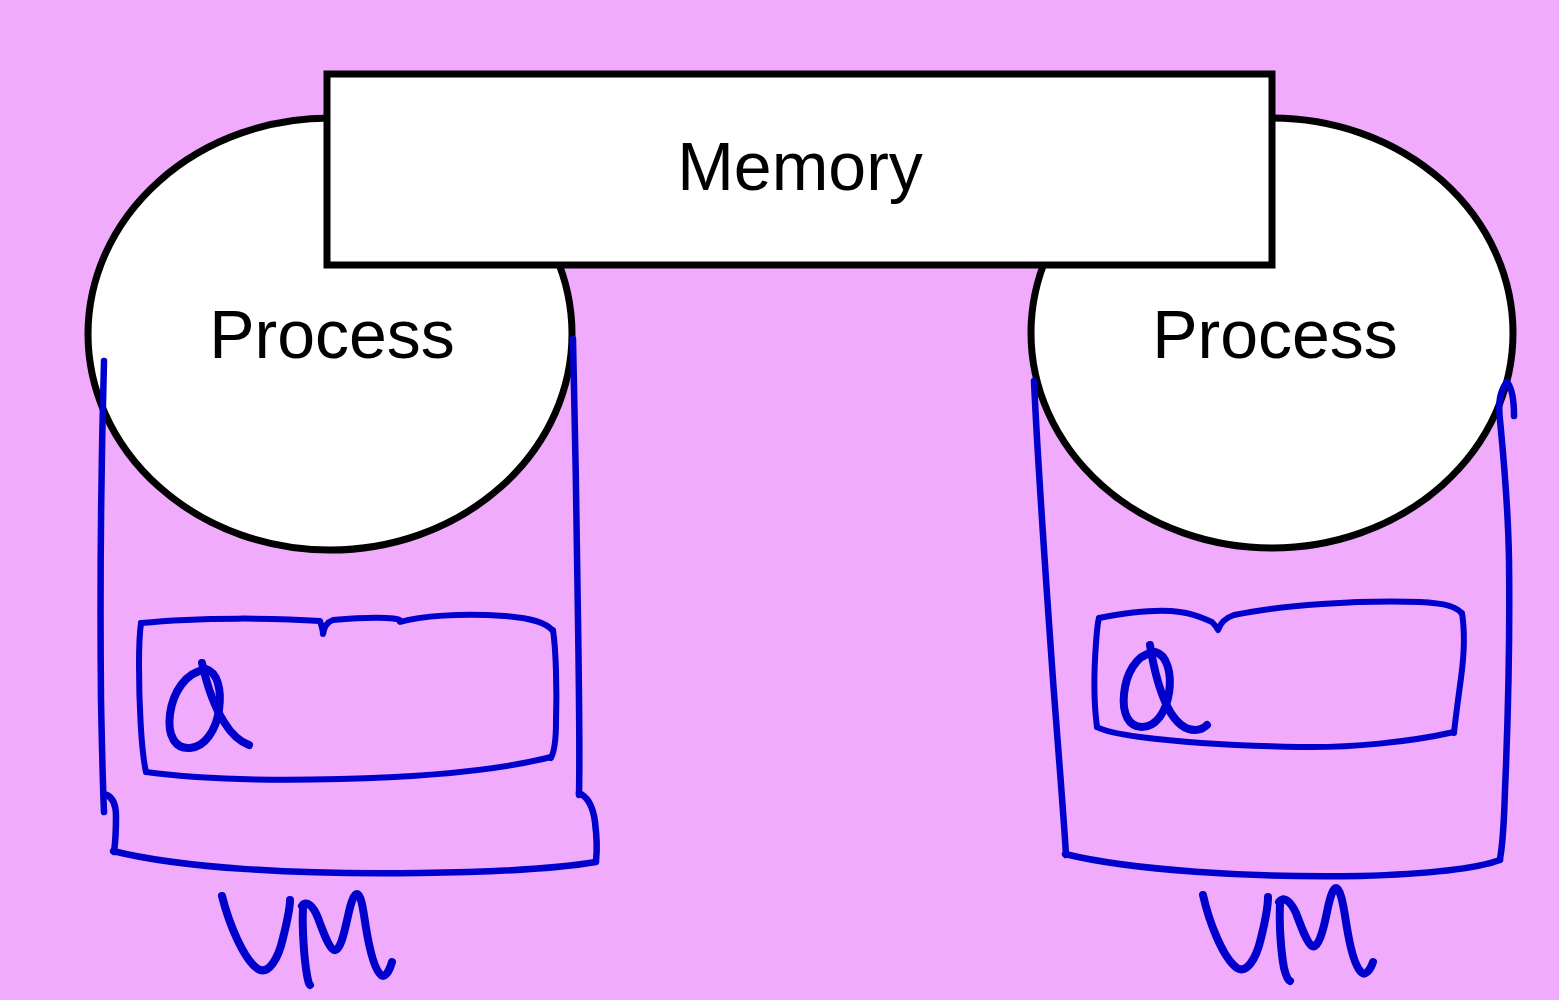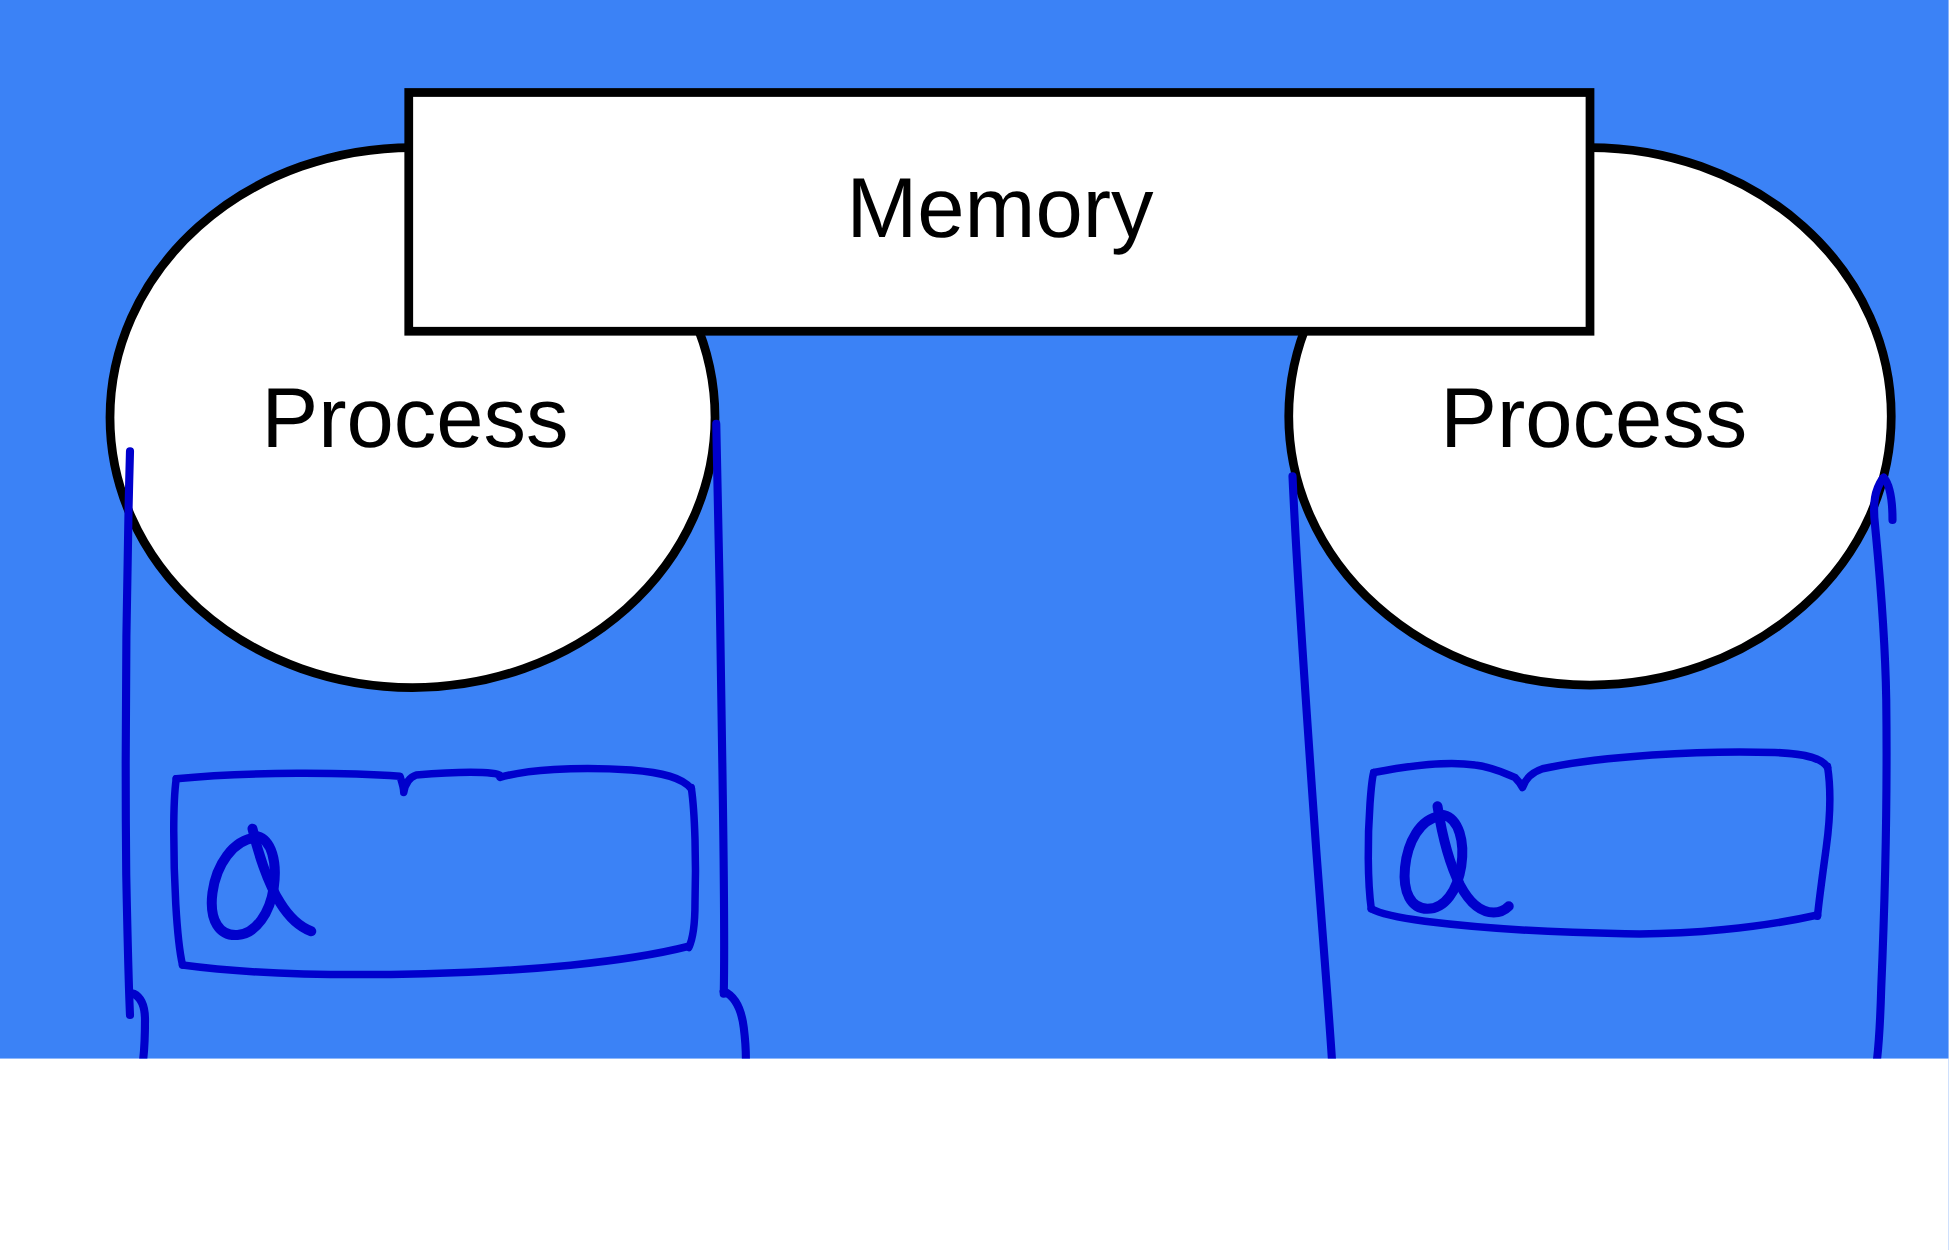--- a/index.html
+++ b/index.html
@@ -7,22 +7,22 @@
     margin: 0;
     padding: 0;
     background: #ffffff;
   }
   body {
     font-family: "Liberation Sans", sans-serif;
   }
   #canvas {
     position: relative;
     width: 1559px;
-    height: 847px;
-    background: #3b82f6;
+    height: 1000px;
+    background: #f0abfc;
     overflow: hidden;
   }
   #diagram-svg {
     position: absolute;
     top: 0;
     left: 0;
     width: 1559px;
     height: 1000px;
     display: block;
   }

